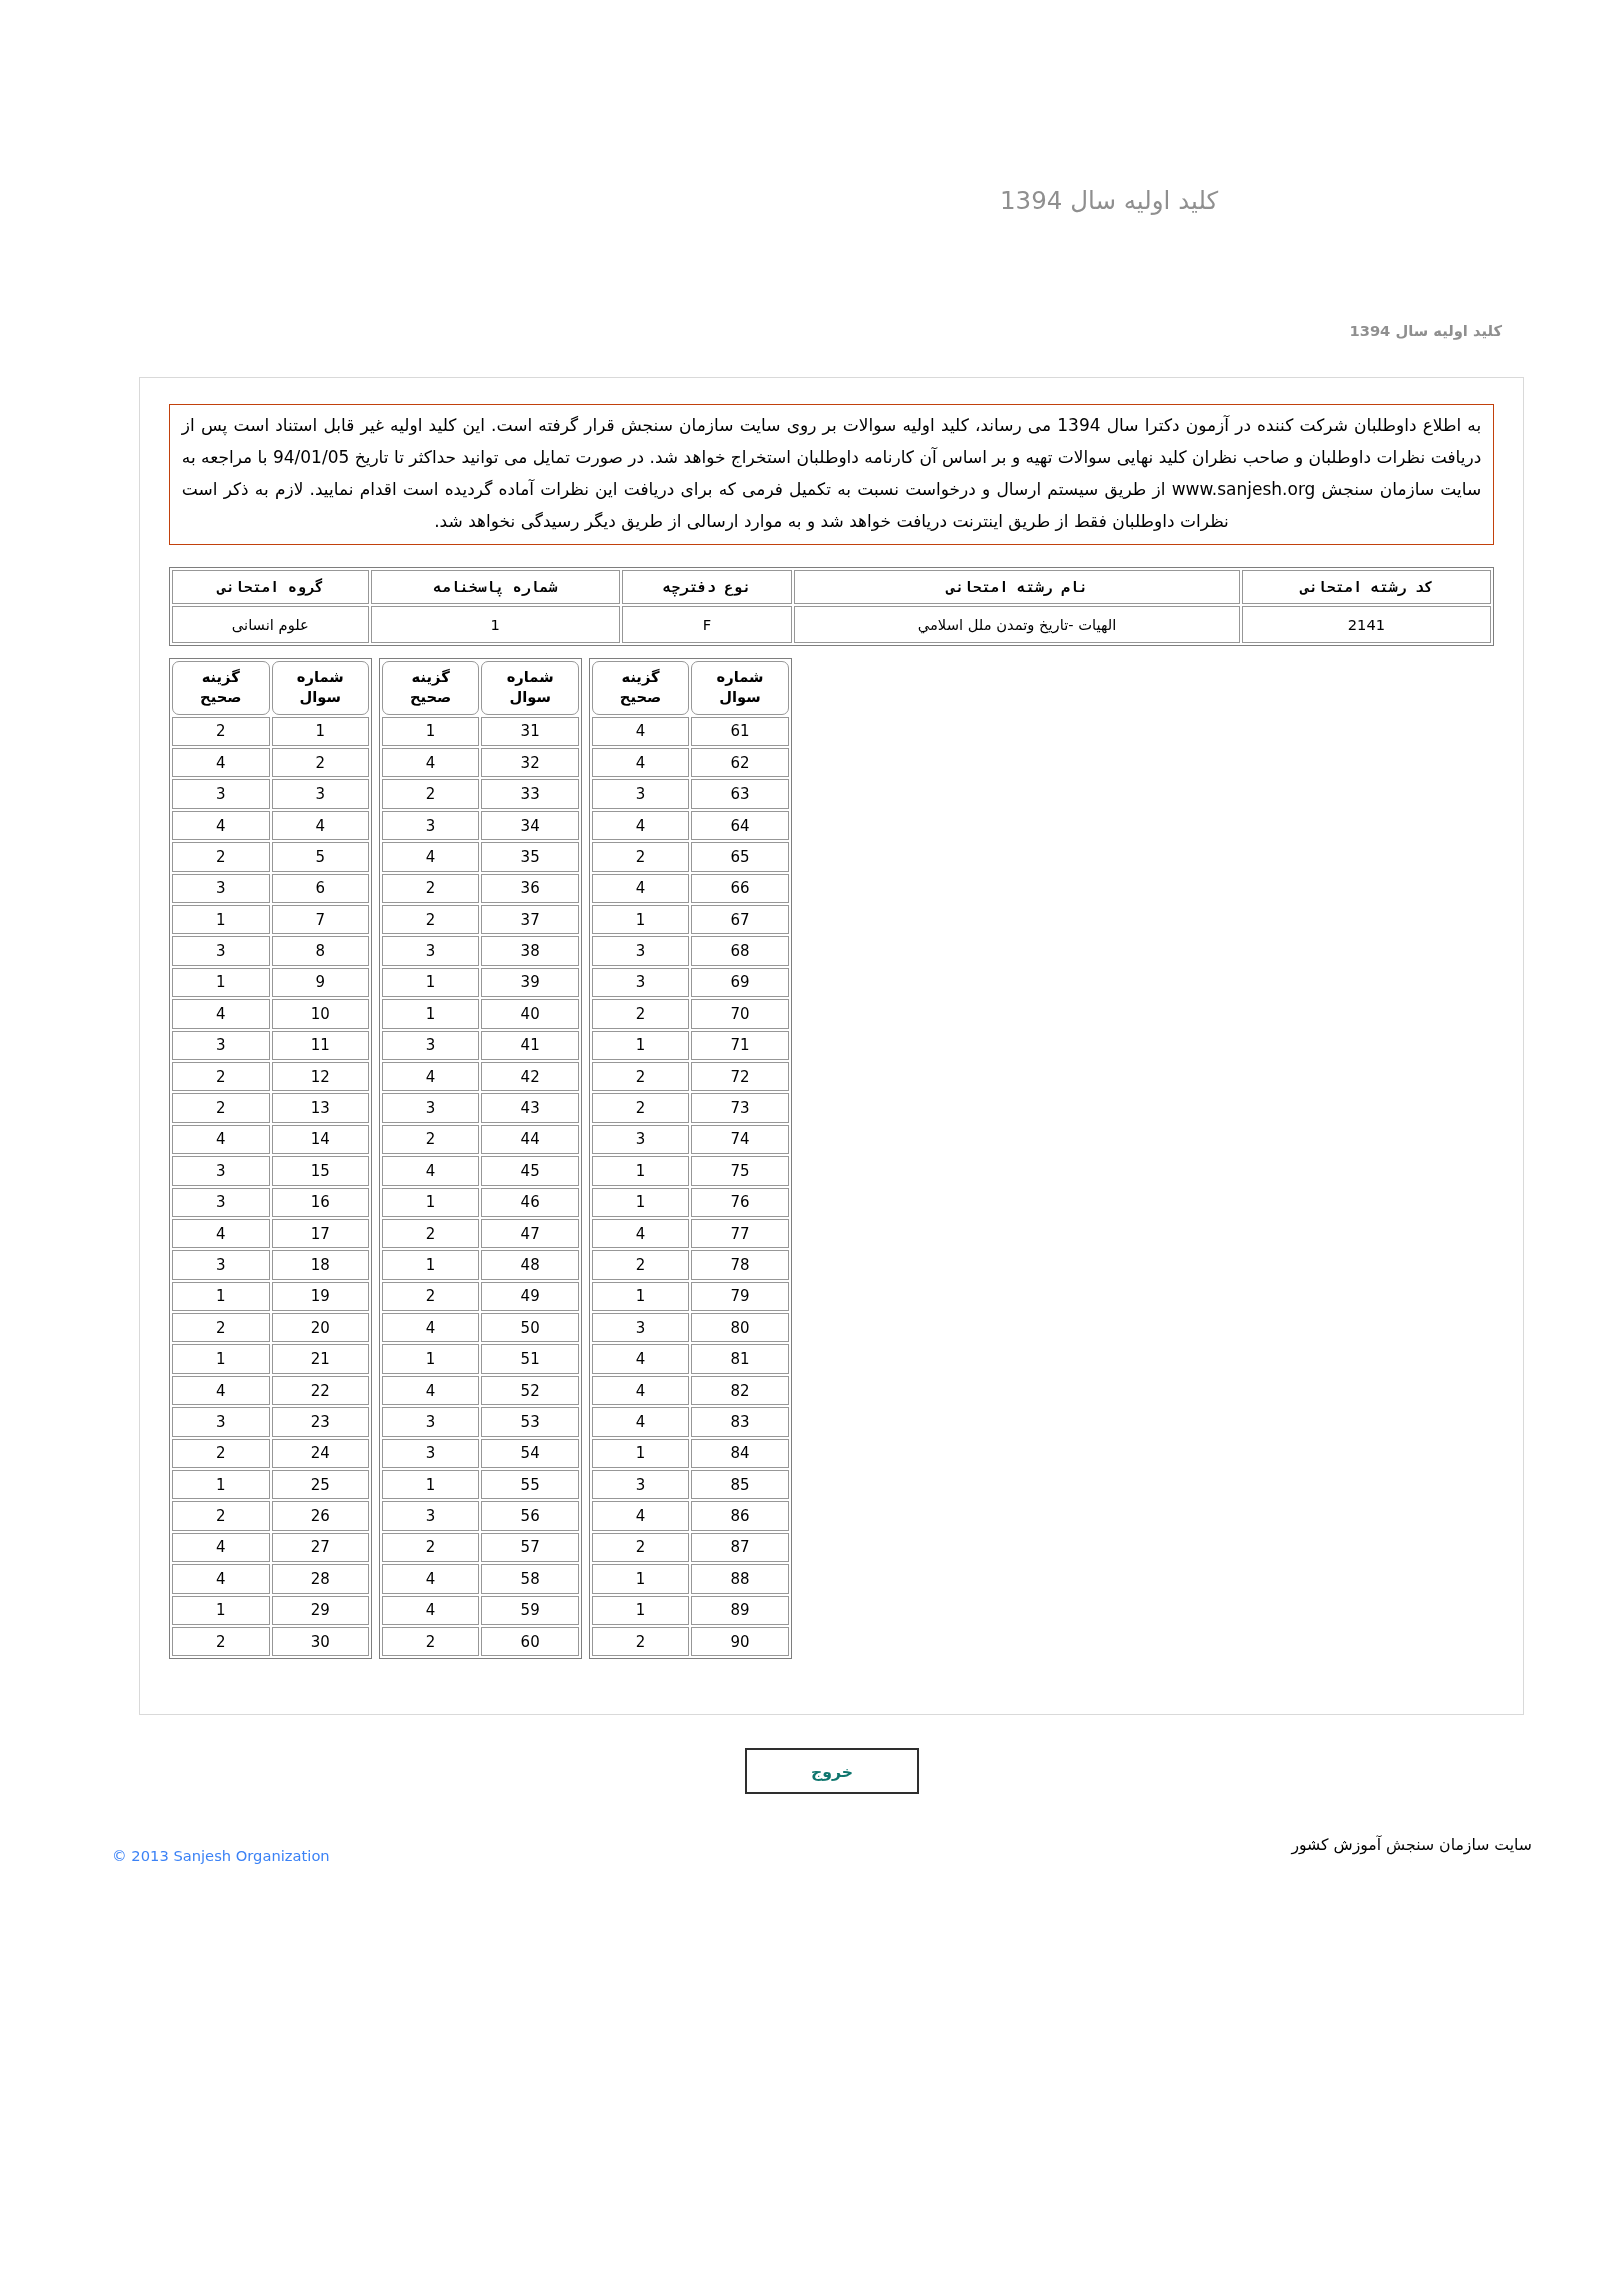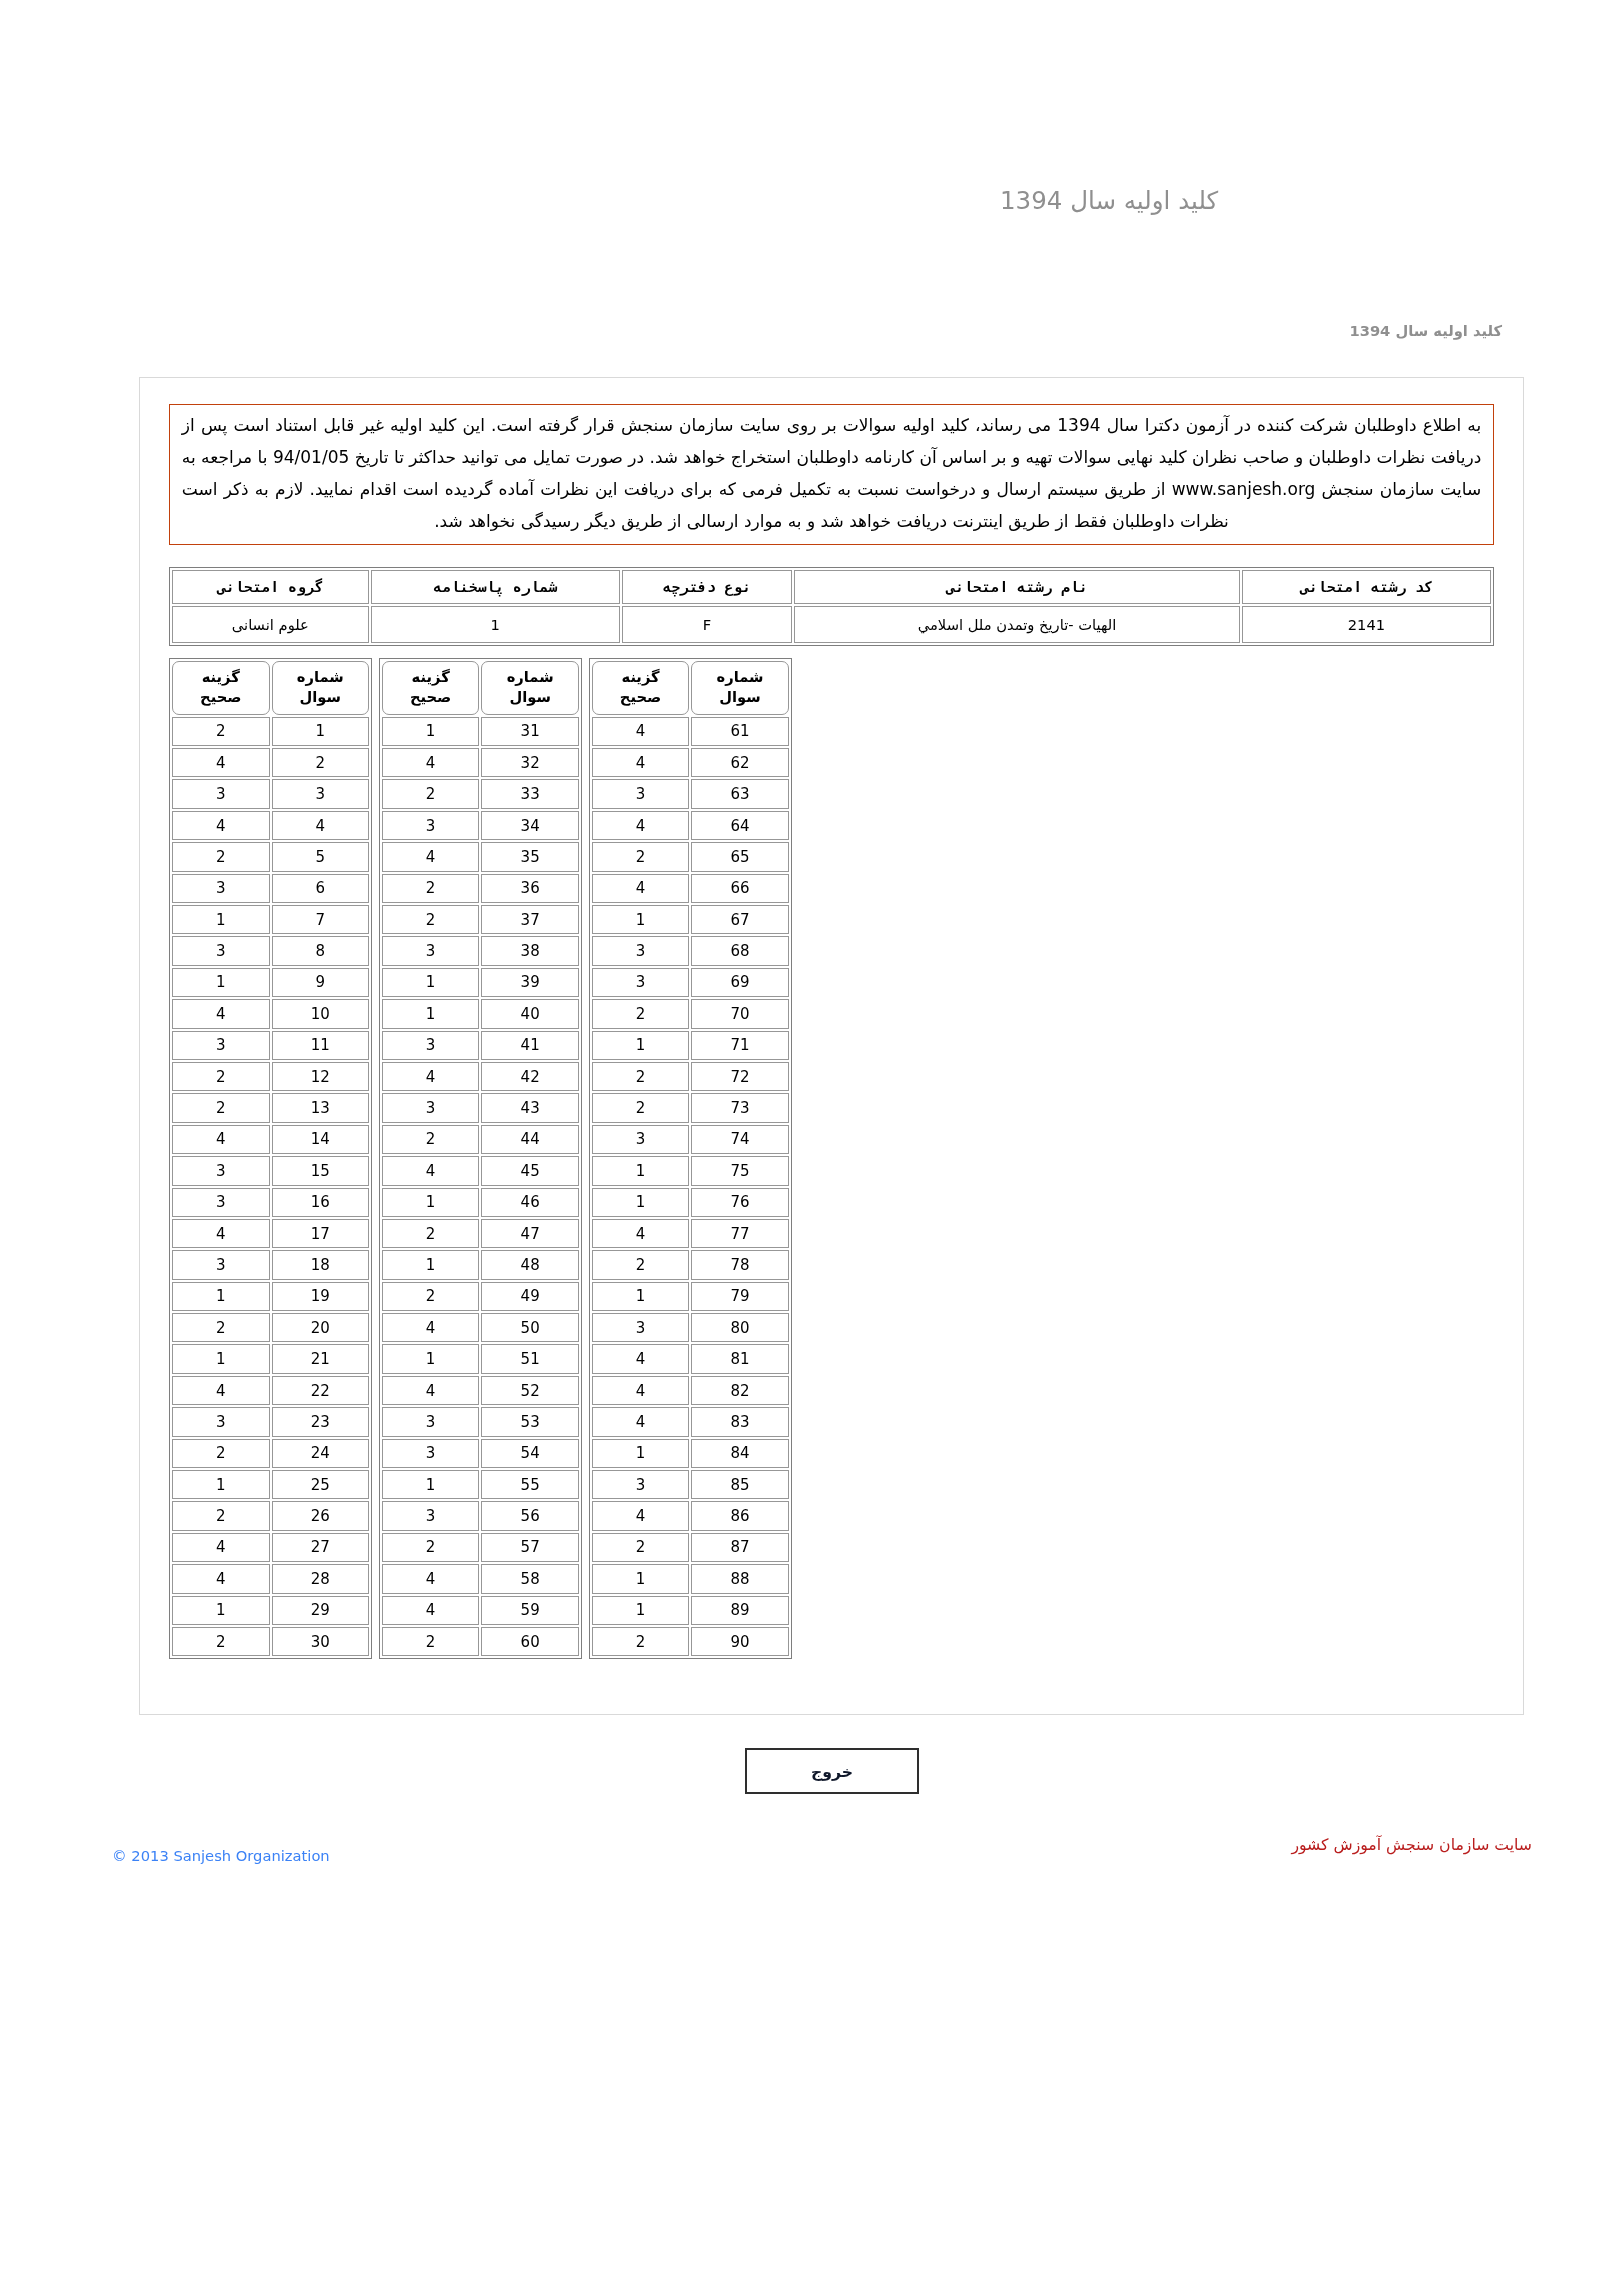--- a/index.html
+++ b/index.html
@@ -110,39 +110,39 @@
     left: 745px;
     top: 1748px;
     width: 174px;
     height: 46px;
     box-sizing: border-box;
     background: #ffffff;
     border: 2px solid #2e2e2e;
     font-family: "DejaVu Sans", sans-serif;
     font-size: 15.7px;
     font-weight: bold;
-    color: #0f172a;
+    color: #0f766e;
     cursor: pointer;
     direction: rtl;
   }
 
   .footer-left {
     position: absolute;
     left: 112px;
     top: 1847px;
     font-size: 14.7px;
     color: #3b82f6;
     white-space: nowrap;
   }
   .footer-right {
     position: absolute;
     right: 91px;
     top: 1835px;
     font-size: 15.7px;
-    color: #b91c1c;
+    color: #000000;
     direction: rtl;
     white-space: nowrap;
   }
 </style>
 </head>
 <body>
 
 <div class="page">
 
   <div class="title-top">کلید اولیه سال 1394</div>

